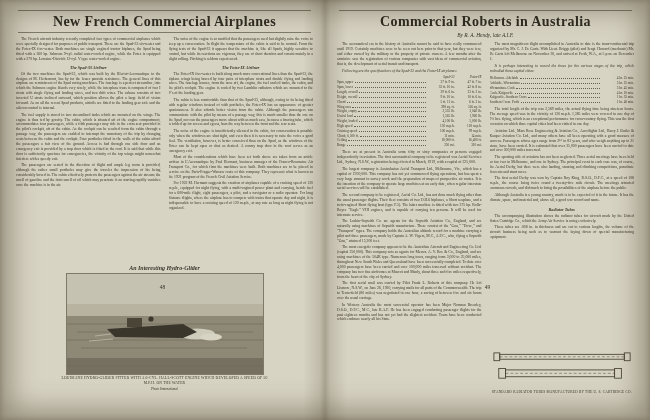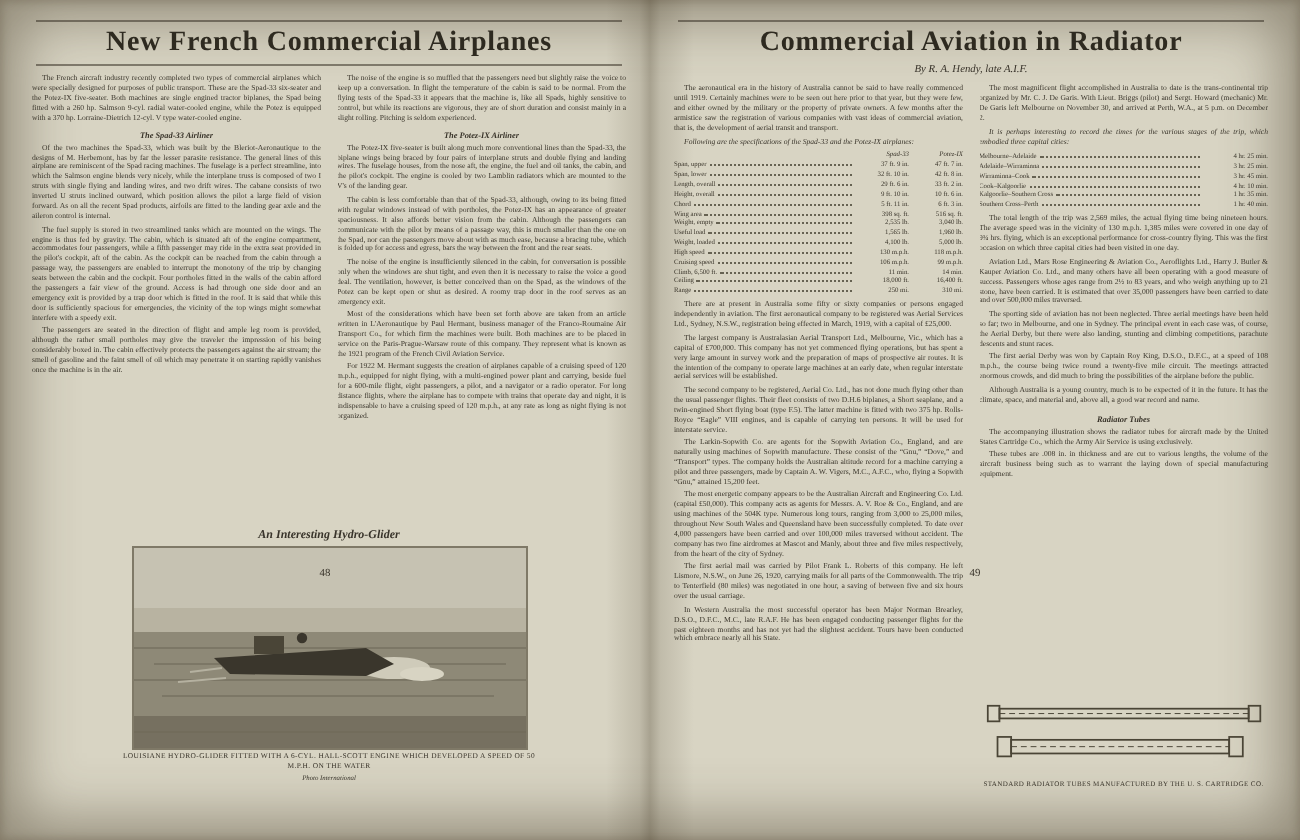--- a/index.html
+++ b/index.html
@@ -116,21 +116,21 @@
       </div>
       <div class="fig-caption">LOUISIANE HYDRO-GLIDER FITTED WITH A 6-CYL. HALL-SCOTT ENGINE WHICH DEVELOPED A SPEED OF 50 M.P.H. ON THE WATER</div>
       <div class="fig-credit">Photo International</div>
     </div>
 
     <div class="pageno">48</div>
   </div>
 
   <div class="page rp">
     <div class="rule"></div>
-    <div class="title">Commercial Aviation in Radiator</div>
+    <div class="title">Commercial Roberts in Australia</div>
     <div class="byline">By R. A. Hendy, late A.I.F.</div>
 
     <div class="cols rp-cols">
       <div class="col">
           <p class="para">The aeronautical era in the history of Australia cannot be said to have really commenced until 1919. Certainly machines were to be seen out here prior to that year, but they were few, and either owned by the military or the property of private owners. A few months after the armistice saw the registration of various companies with vast ideas of commercial aviation, that is, the development of aerial transit and transport.</p>
           <p class="para intro">Following are the specifications of the Spad-33 and the Potez-IX airplanes:</p>
           <div class="datatable">
             <div class="trow thead">
               <span class="v">Spad-33</span>
               <span class="v">Potez-IX</span>

